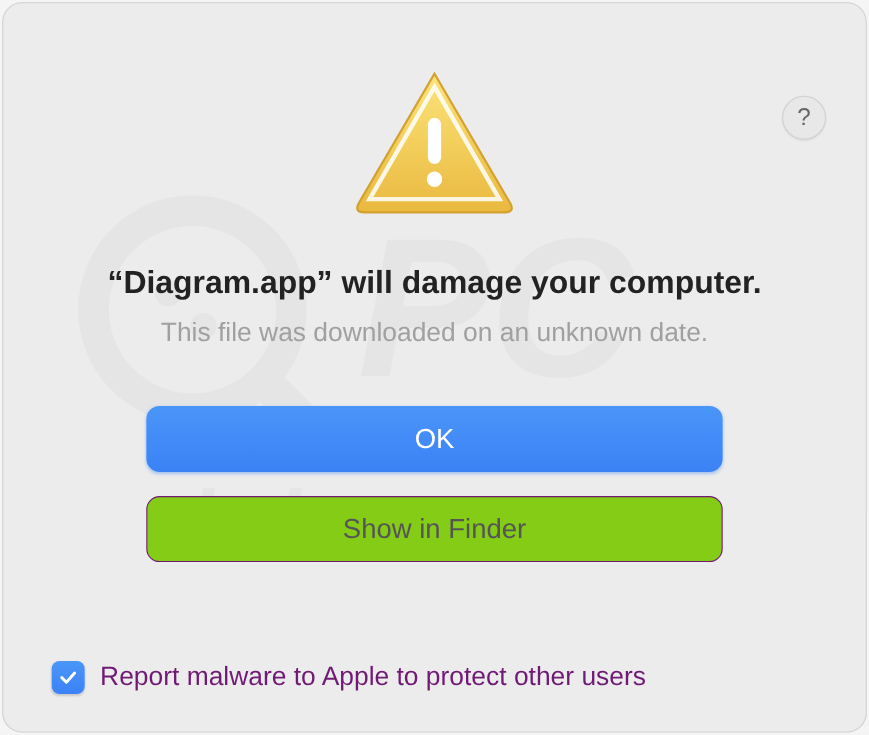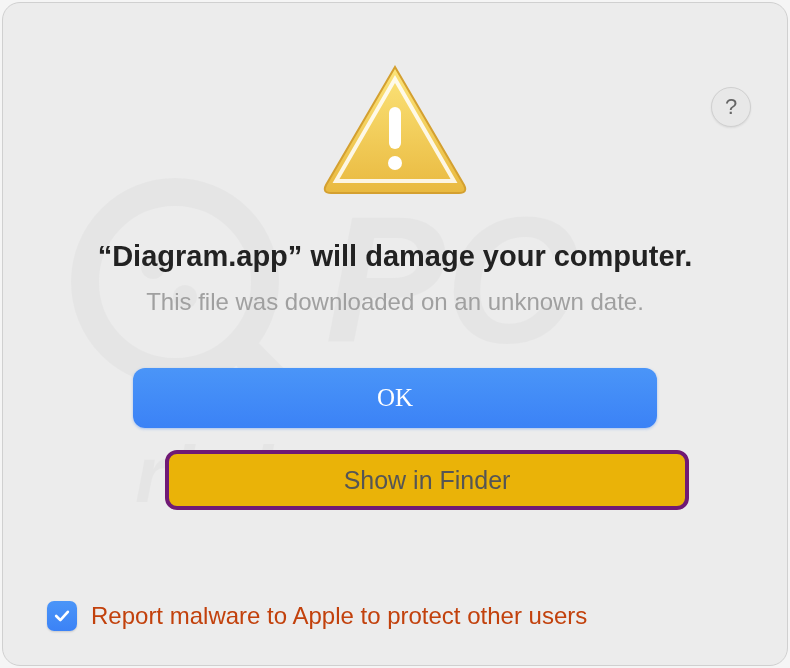--- a/index.html
+++ b/index.html
@@ -80,27 +80,25 @@
       cursor: pointer;
       border: none;
       display: flex;
       align-items: center;
       justify-content: center;
     }
     .btn-primary {
       background: linear-gradient(180deg, #4a95f8 0%, #3b82f6 100%);
       color: #fff;
       box-shadow: 0 1px 3px rgba(59,130,246,0.4);
-      font-family: Liberation Serif, serif;
     }
     .btn-secondary {
-      background: #eab308;
+      background: #84cc16;
       color: #555;
-      border: 4px solid #701a75;
-      margin-left: 32px;
+      border: 1px solid #701a75;
     }
     .checkbox-row {
       position: absolute;
       bottom: 34px;
       left: 44px;
       display: flex;
       align-items: center;
       gap: 14px;
     }
     .checkbox {
@@ -113,21 +111,21 @@
       justify-content: center;
       cursor: pointer;
       box-shadow: 0 1px 2px rgba(0,0,0,0.15);
     }
     .checkbox svg {
       width: 20px;
       height: 20px;
     }
     .checkbox-label {
       font-size: 24px;
-      color: #c2410c;
+      color: #701a75;
     }
     .watermark {
       position: absolute;
       top: 50%;
       left: 50%;
       transform: translate(-50%, -50%);
       opacity: 0.06;
       pointer-events: none;
       z-index: 0;
     }

